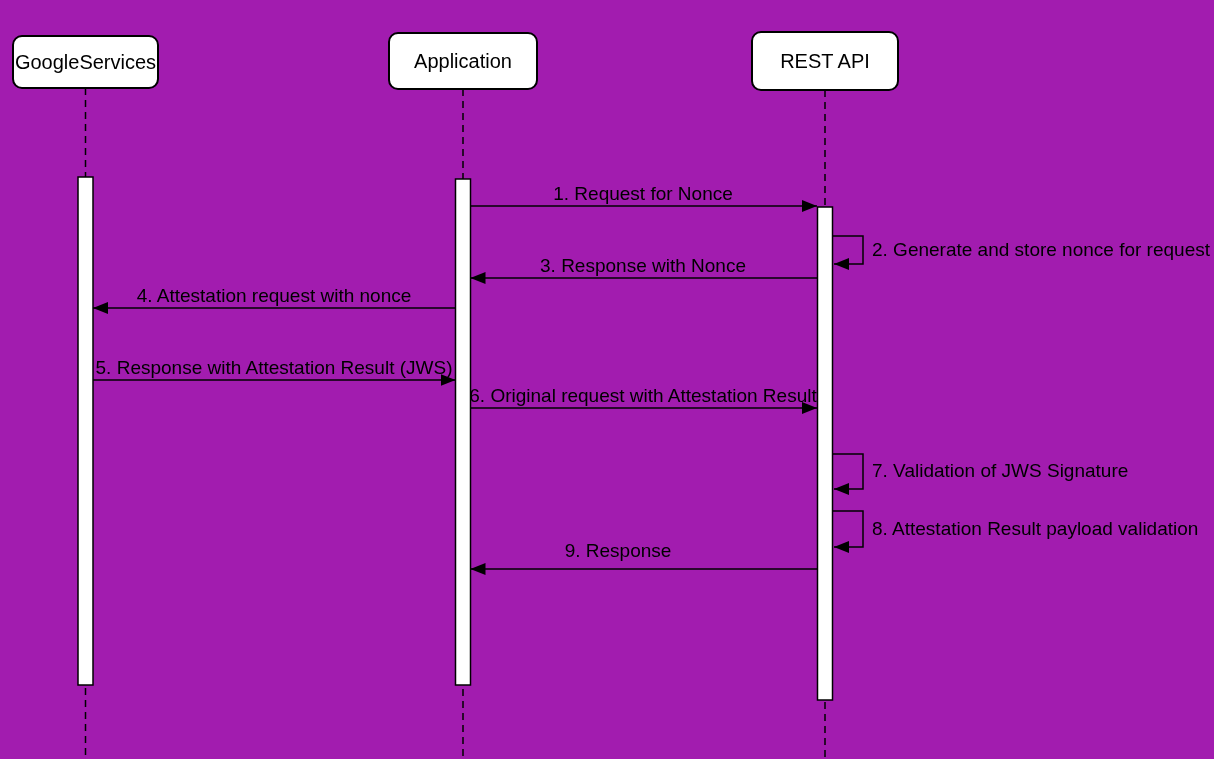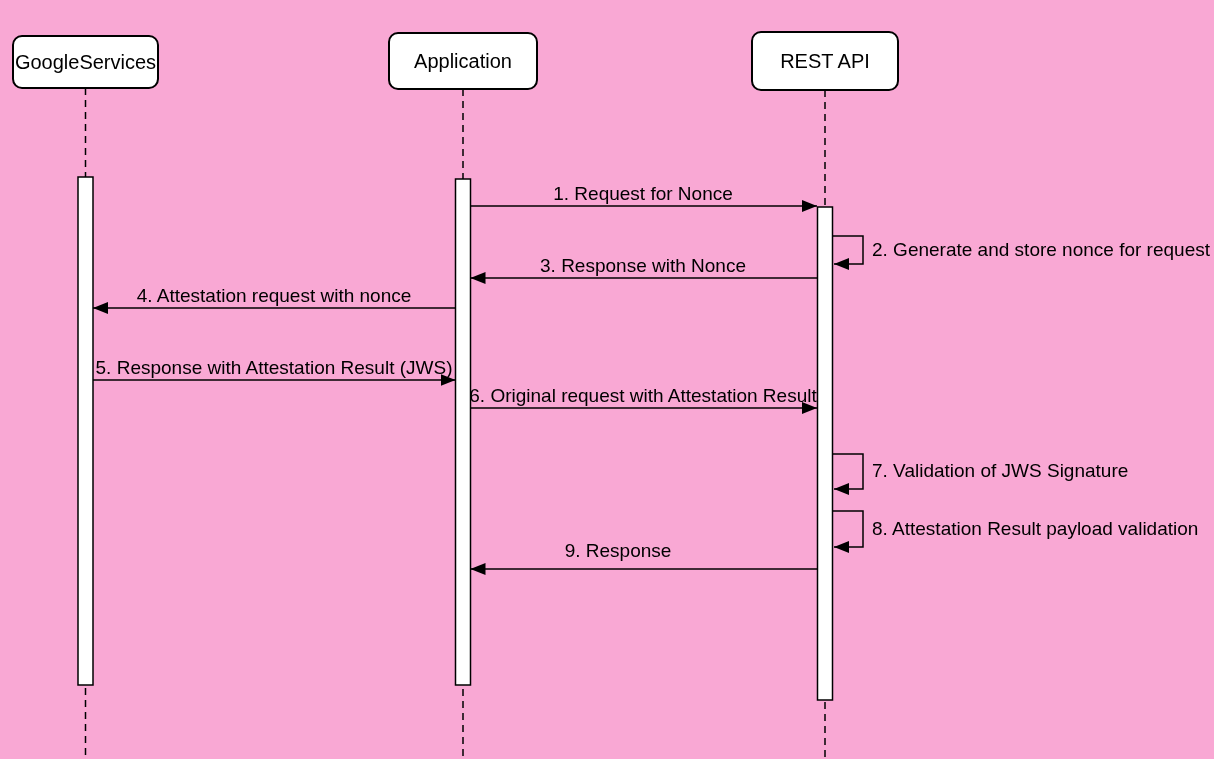--- a/index.html
+++ b/index.html
@@ -1,16 +1,16 @@
 <!DOCTYPE html>
 <html><head>
 <meta charset="utf-8">
 <style>
   html, body { margin: 0; padding: 0; background: #ffffff; }
-  .canvas { position: relative; width: 1214px; height: 759px; background: #f9a8d4; overflow: hidden; }
+  .canvas { position: relative; width: 1214px; height: 759px; background: #a21caf; overflow: hidden; }
   svg { display: block; }
   text { font-family: "Liberation Sans", sans-serif; fill: #000000; }
   .actor-label { font-size: 20px; }
   .msg-label { font-size: 19px; }
 </style>
 </head>
 <body>
 
 <div class="canvas">
 <svg width="1214" height="759" viewBox="0 0 1214 759" xmlns="http://www.w3.org/2000/svg">

